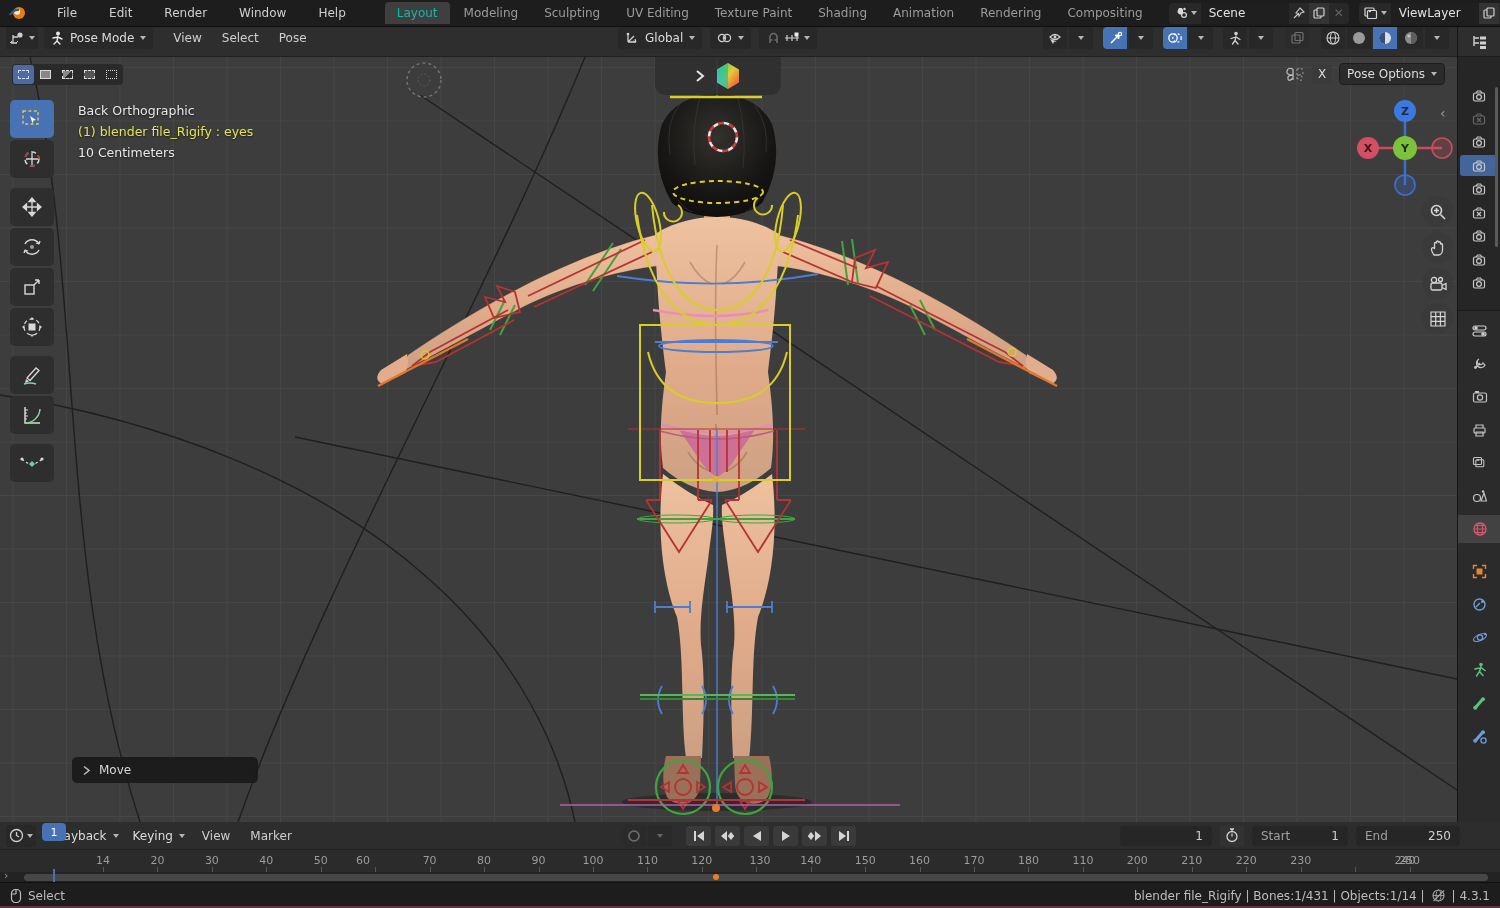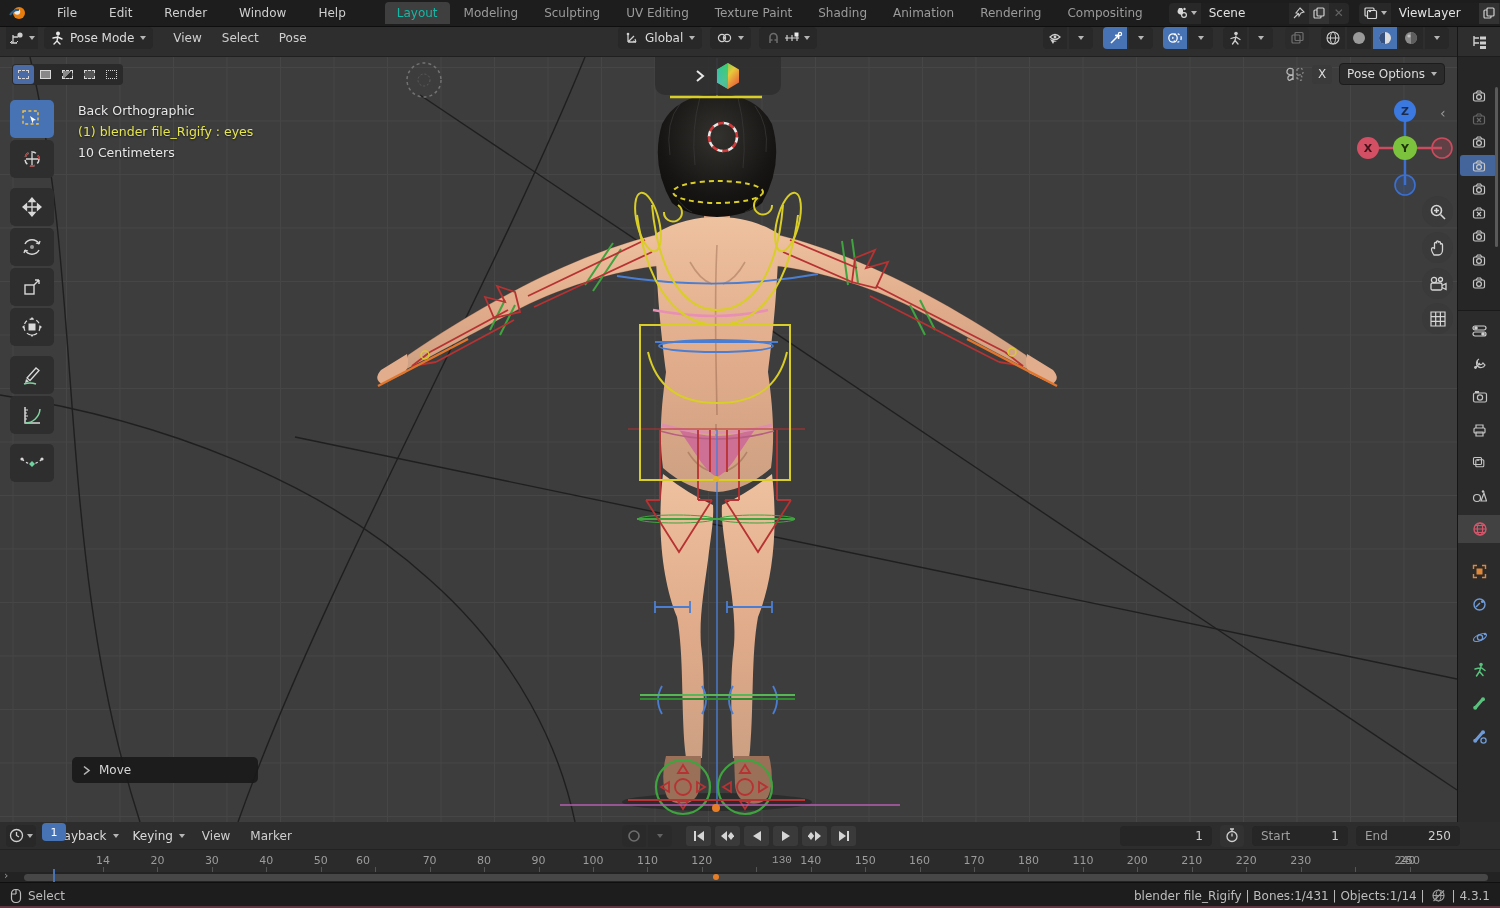--- a/index.html
+++ b/index.html
@@ -864,21 +864,21 @@
       <span class="rtick" style="left: 470.076px;">80</span>
       <i class="rmark" style="left: 484.076px;"></i>
       <span class="rtick" style="left: 524.516px;">90</span>
       <i class="rmark" style="left: 538.516px;"></i>
       <span class="rtick" style="left: 578.956px;">100</span>
       <i class="rmark" style="left: 592.956px;"></i>
       <span class="rtick" style="left: 633.396px;">110</span>
       <i class="rmark" style="left: 647.396px;"></i>
       <span class="rtick" style="left: 687.836px;">120</span>
       <i class="rmark" style="left: 701.836px;"></i>
-      <span class="rtick" style="left: 768px; font-family: Liberation Mono, monospace;">130</span>
+      <span class="rtick" style="left: 746px;">130</span>
       <i class="rmark" style="left: 756.276px;"></i>
       <span class="rtick" style="left: 796.716px;">140</span>
       <i class="rmark" style="left: 810.716px;"></i>
       <span class="rtick" style="left: 851.156px;">150</span>
       <i class="rmark" style="left: 865.156px;"></i>
       <span class="rtick" style="left: 905.596px;">160</span>
       <i class="rmark" style="left: 919.596px;"></i>
       <span class="rtick" style="left: 960.036px;">170</span>
       <i class="rmark" style="left: 974.036px;"></i>
       <span class="rtick" style="left: 1014.48px;">180</span>

